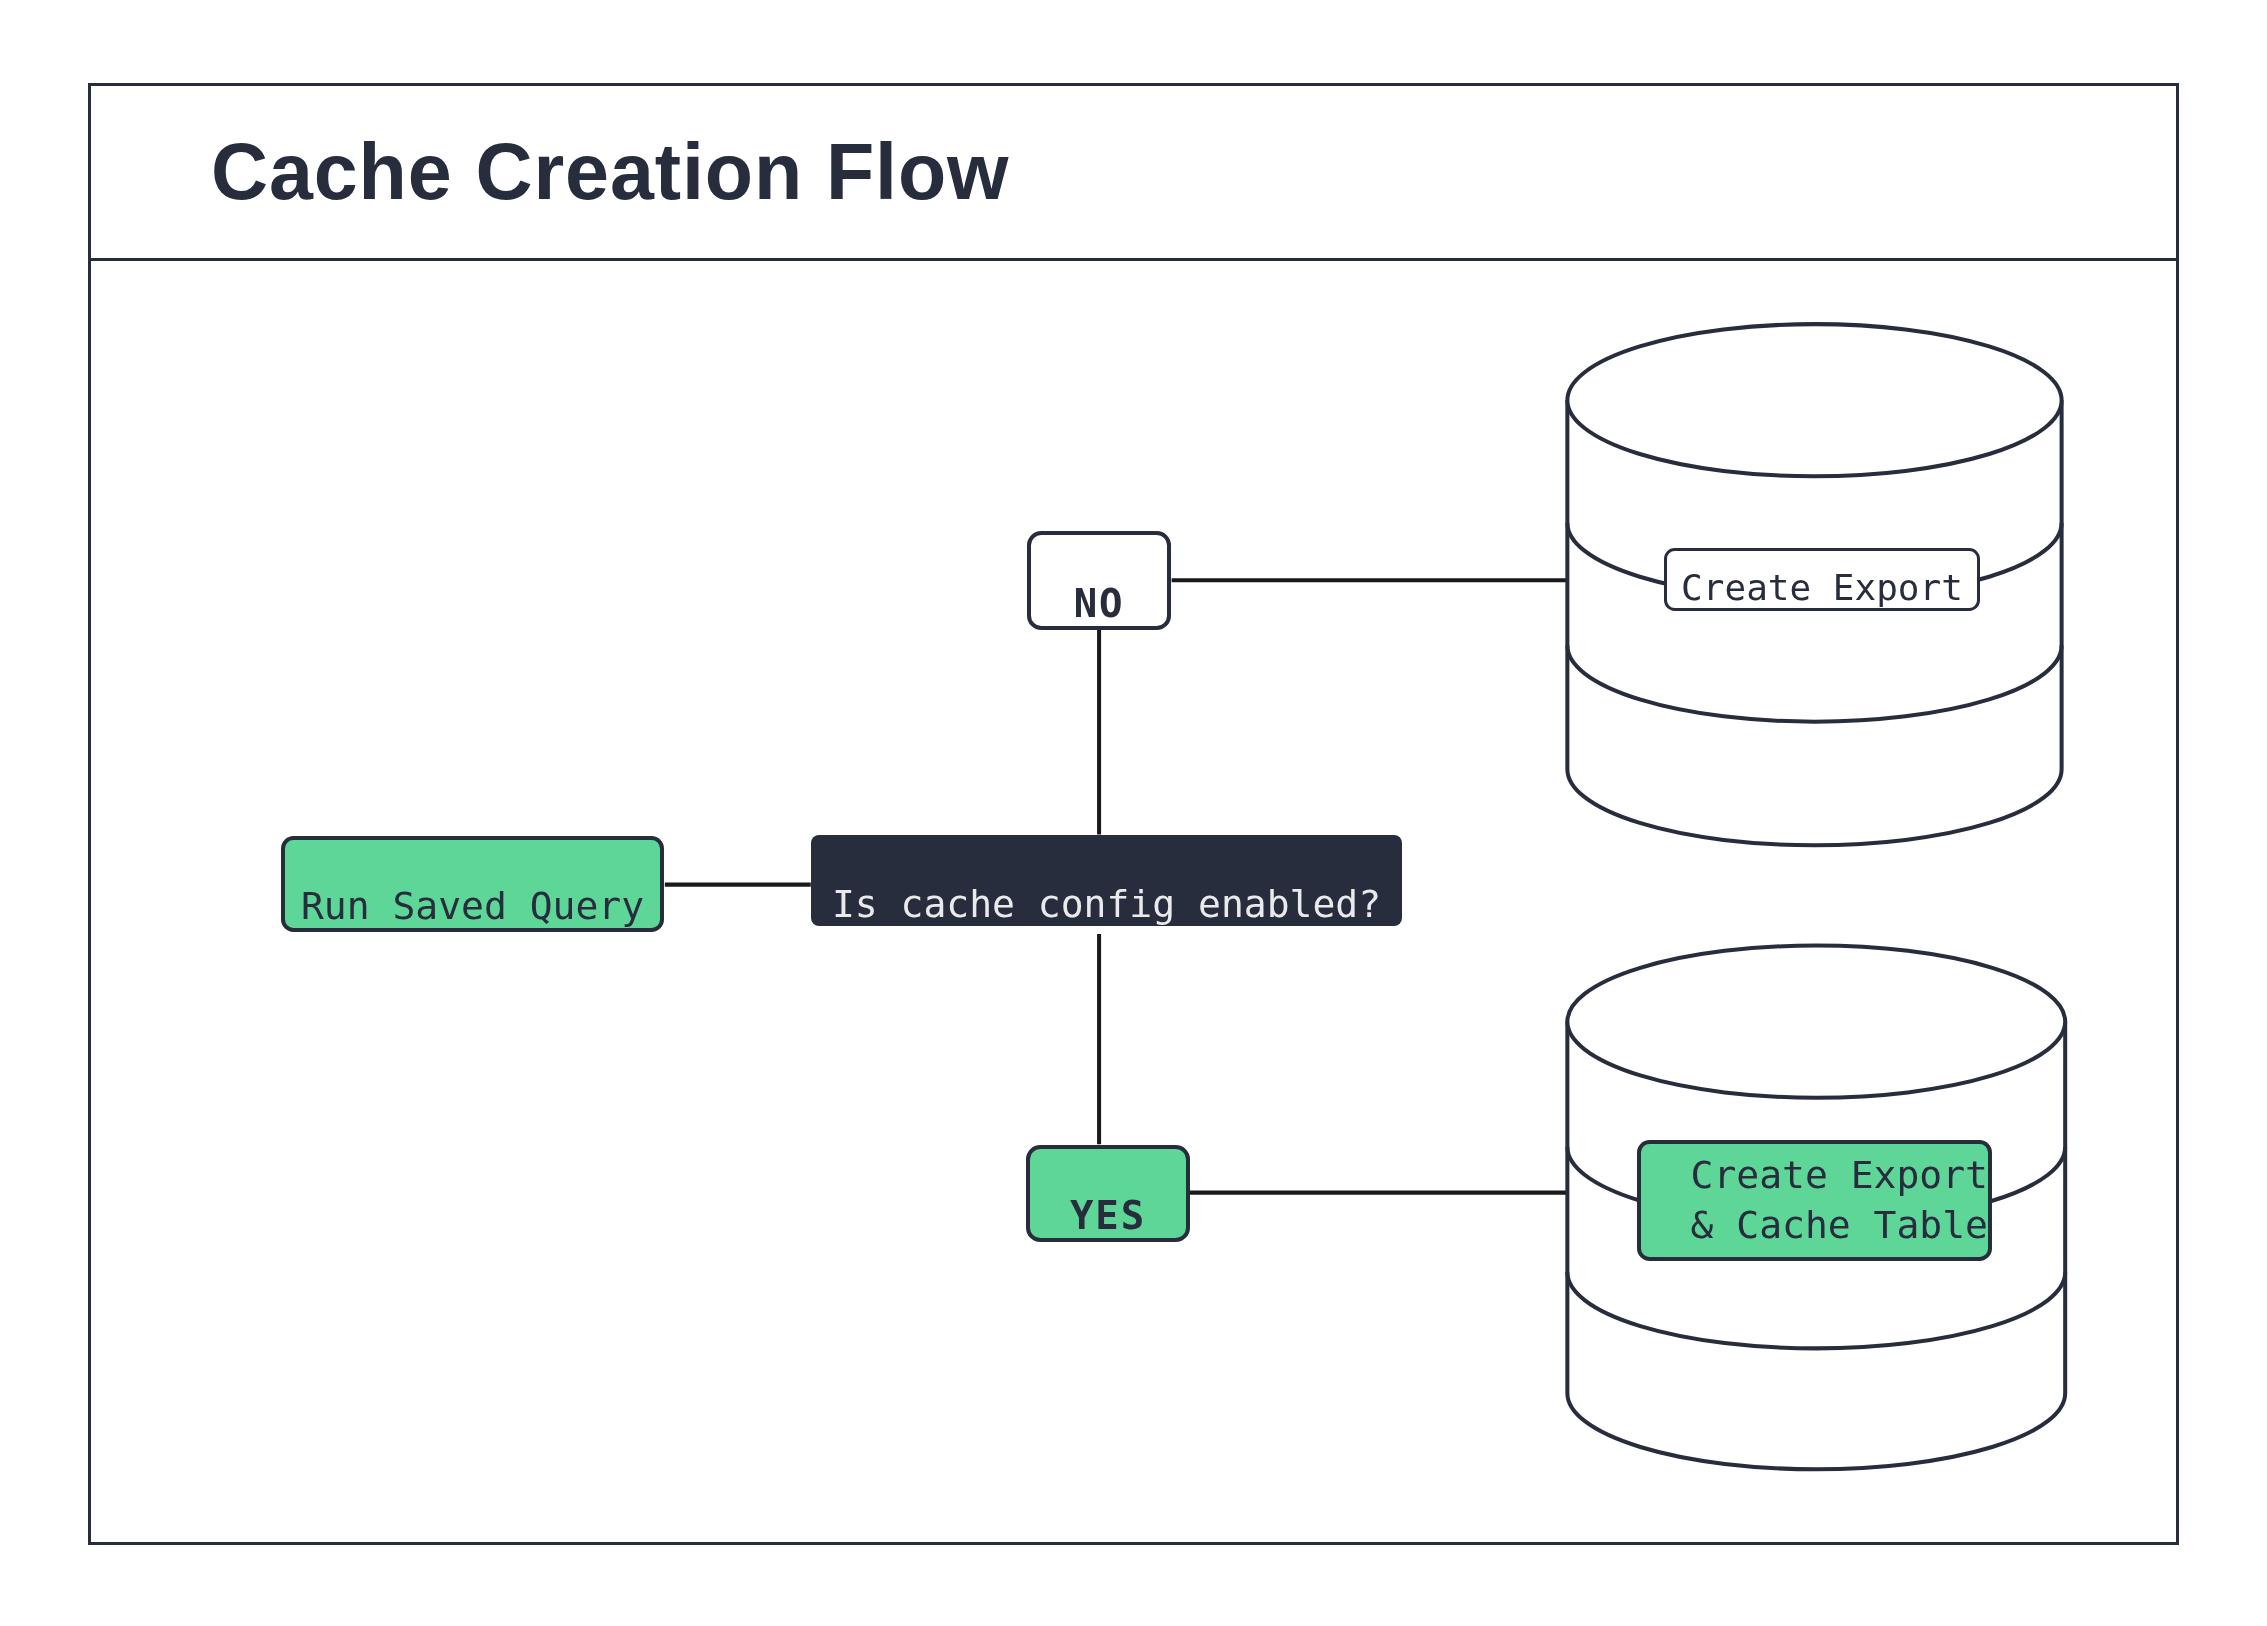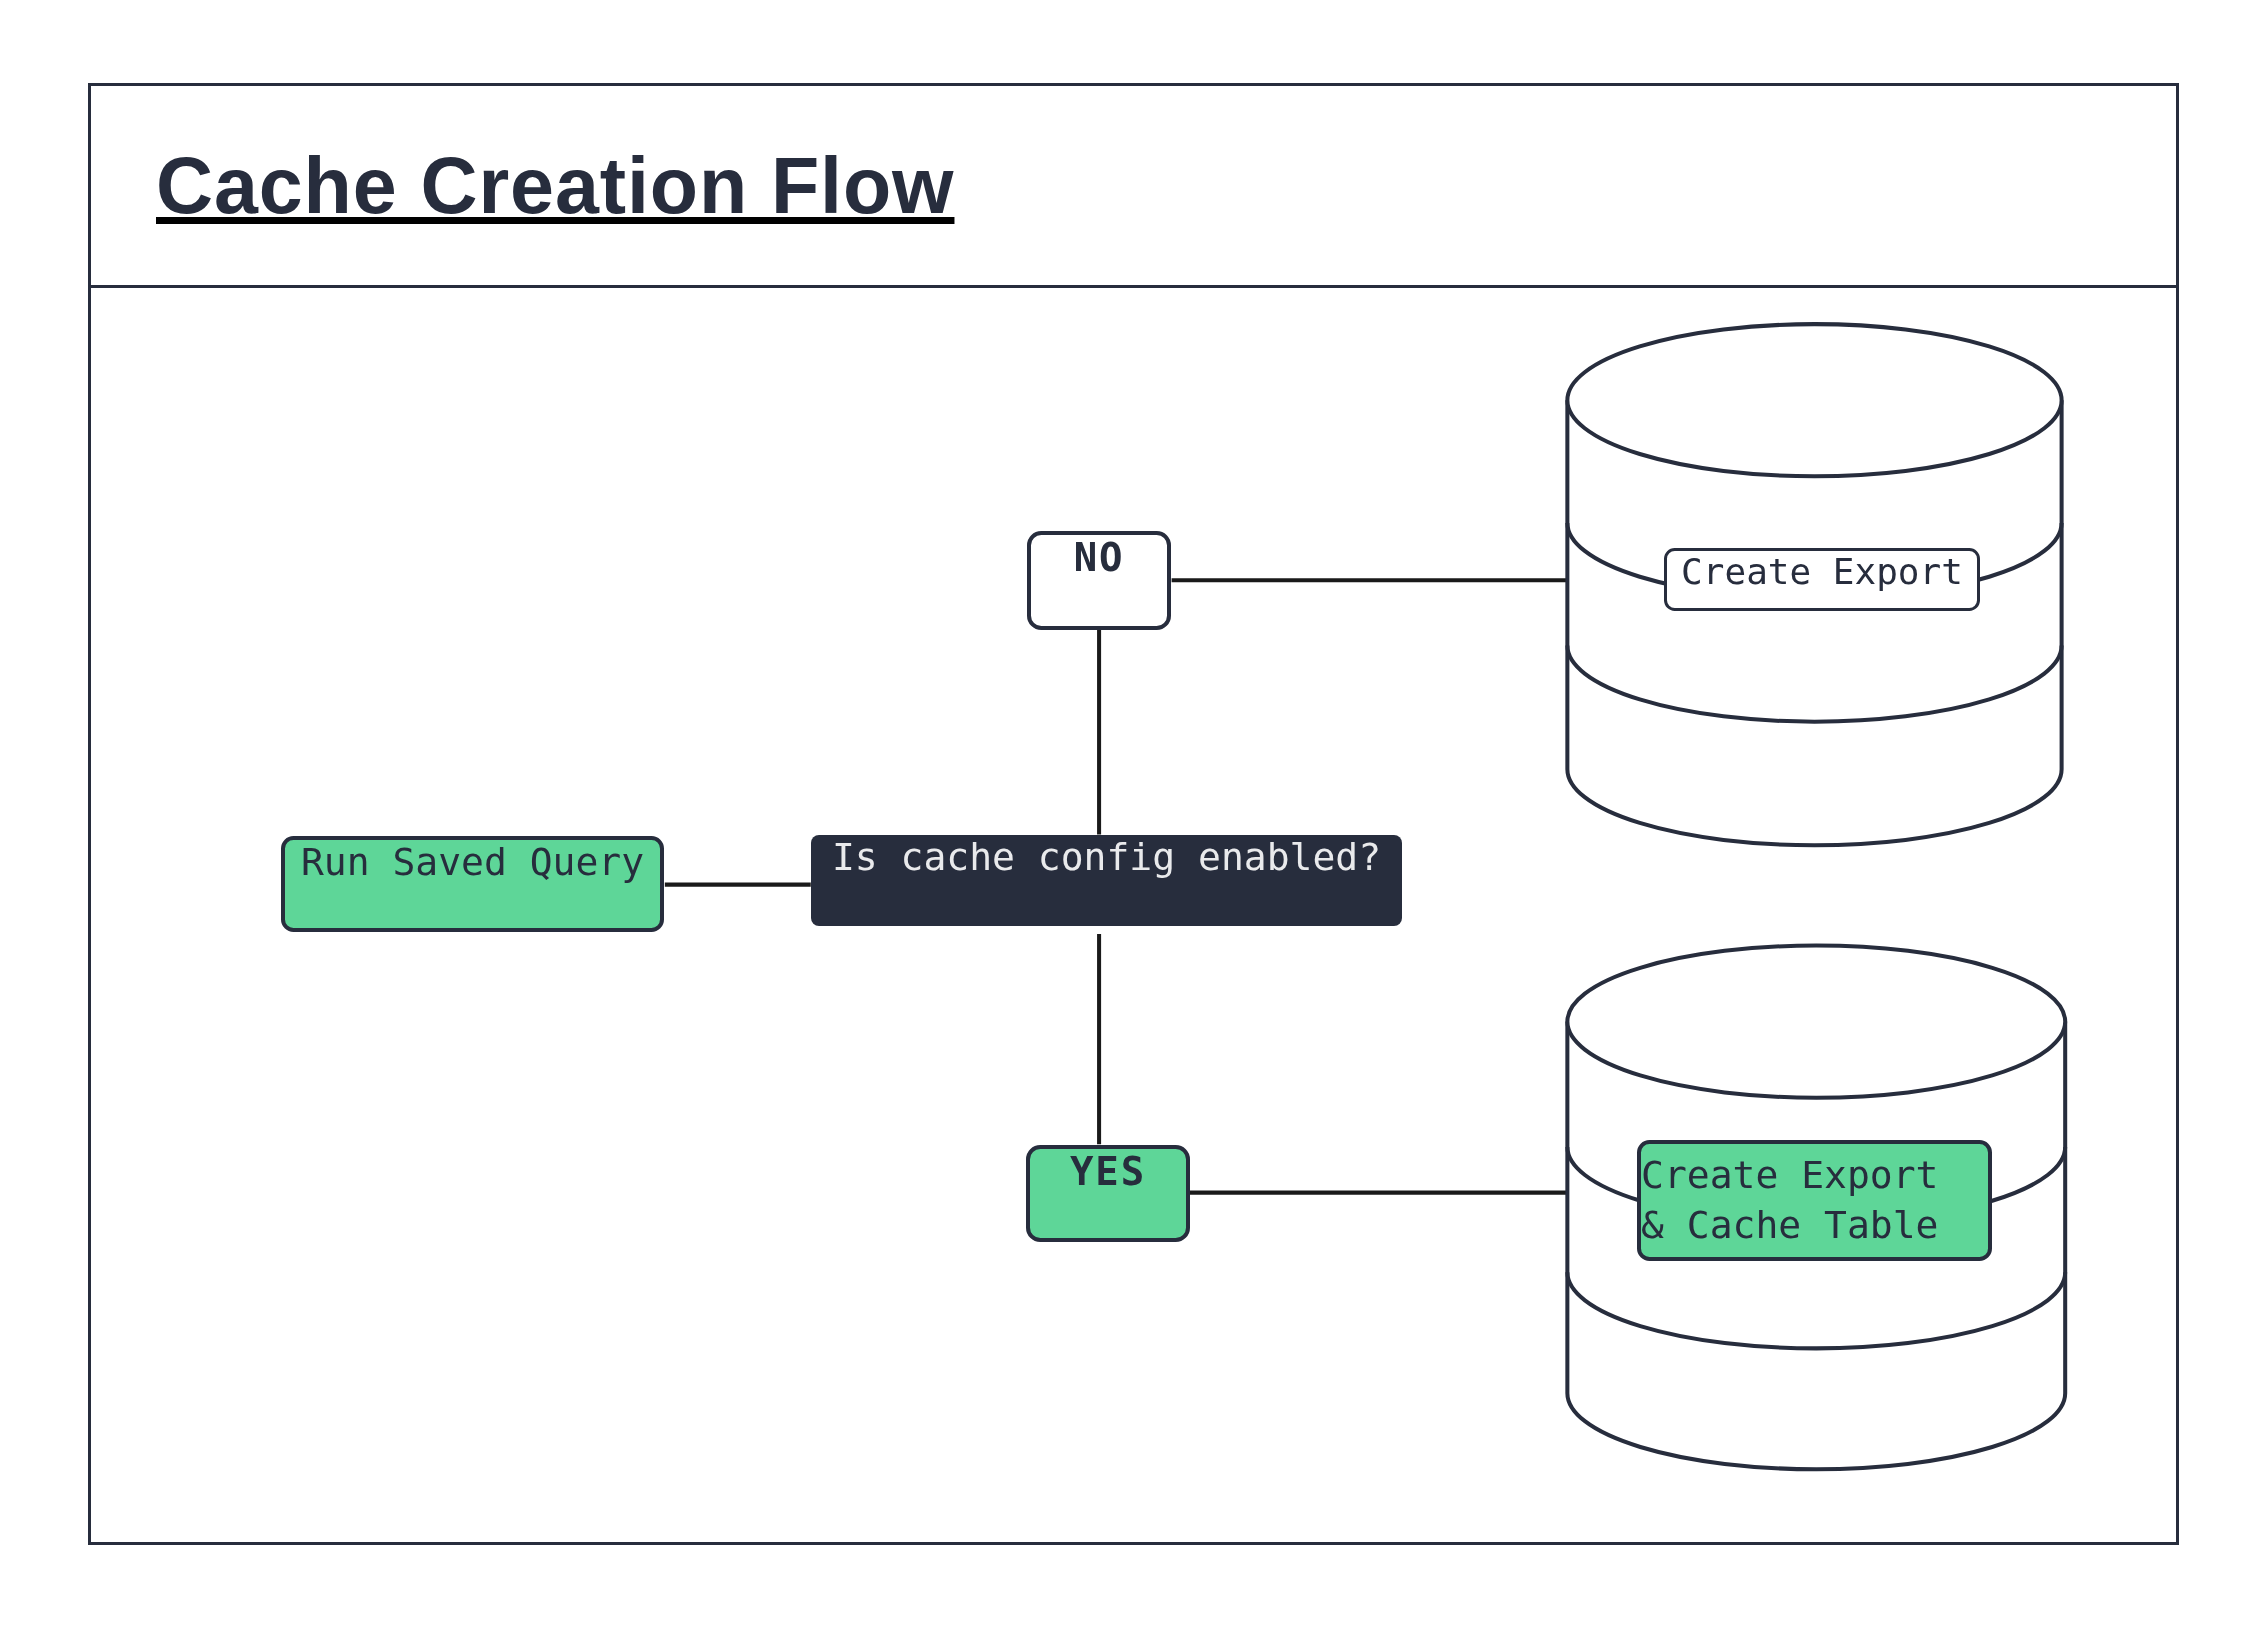--- a/index.html
+++ b/index.html
@@ -20,25 +20,24 @@
   .frame{
     position:absolute;
     left:88px; top:83px;
     width:2091px; height:1462px;
     border:3.6px solid var(--navy);
     background:transparent;
   }
   .header{
     position:absolute;
     left:0; top:0;
-    width:100%; height:202px;
+    width:100%; height:175px;
     border-bottom:3.6px solid var(--navy);
     display:flex; align-items:center;
-    padding-left:65px;
-    text-decoration:underline;
+    padding-left:120px;
   }
   .title{
     font-family:"Liberation Sans", sans-serif;
     font-weight:bold;
     font-size:79px;
     color:var(--navy);
     letter-spacing:0.9px;
   }
   svg.flow-canvas{
     position:absolute;
@@ -57,21 +56,21 @@
     fill:#fff;
   }
   .cyl-arc{
     stroke:var(--navy);
     stroke-width:4.5;
     fill:none;
   }
   .node{
     position:absolute;
     z-index:2;
-    display:flex; align-items:flex-start; justify-content:center;
+    display:flex; align-items:flex-end; justify-content:center;
     text-align:center;
     color:var(--navy);
   }
   .node-start{
     left:281px; top:836px; width:383px; height:96px;
     background:var(--green);
     border:4.5px solid var(--navy);
     border-radius:12.5px;
     font-size:38px;
   }

